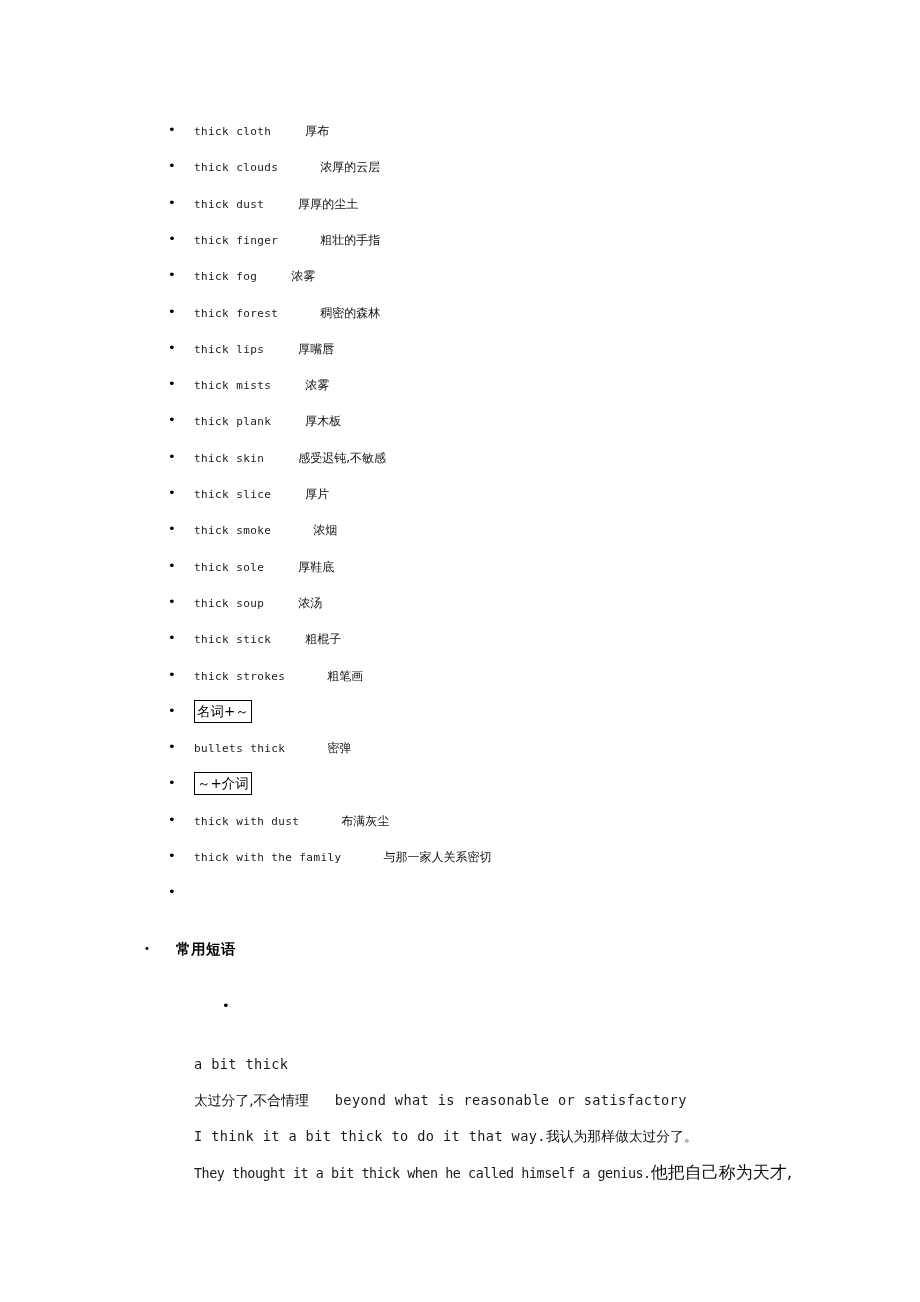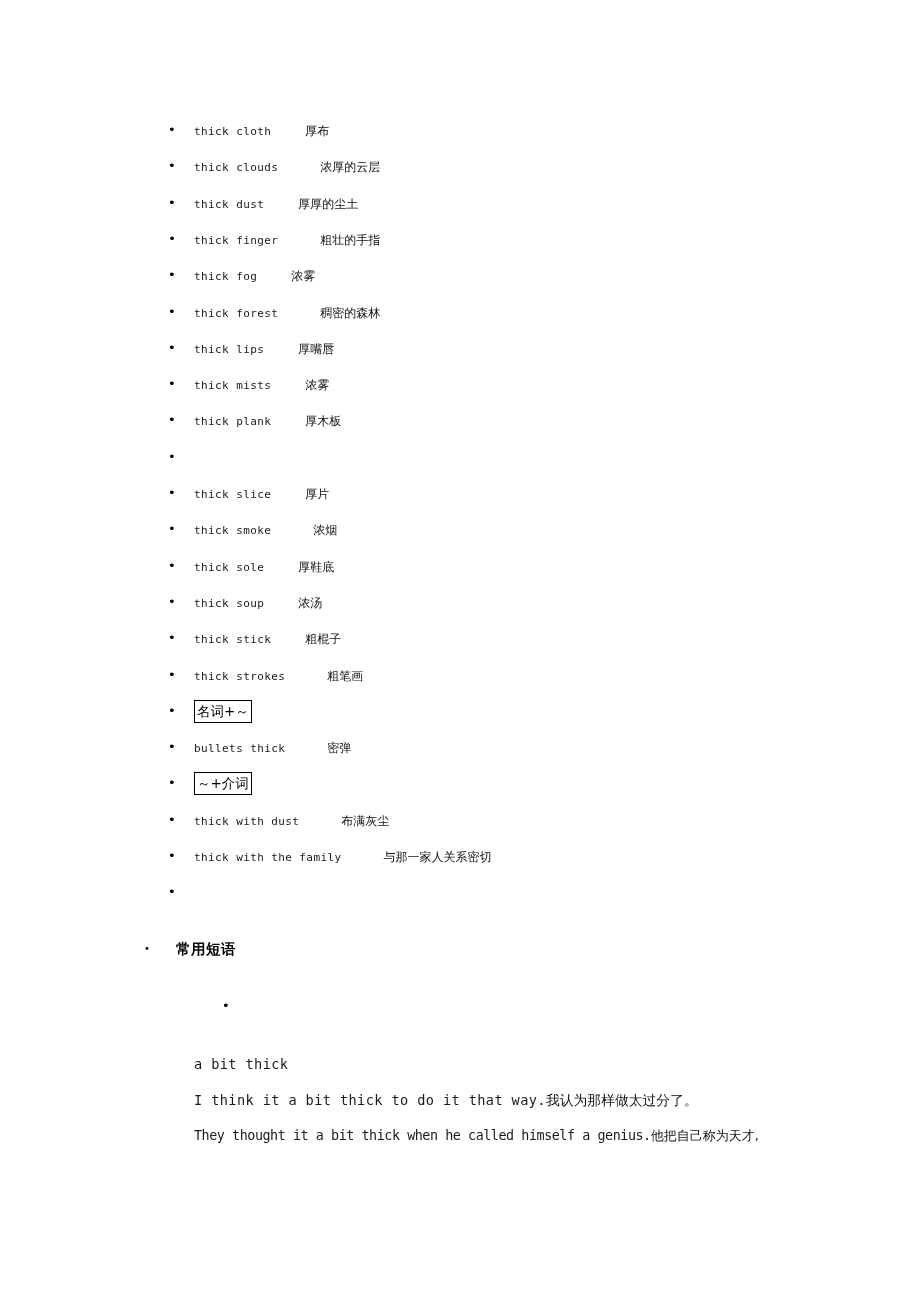--- a/index.html
+++ b/index.html
@@ -164,21 +164,21 @@
   }
   .para-line .zh {
     font-family: "DejaVu Sans", sans-serif;
     font-size: 13.8px;
   }
   .para-line.condensed .en {
     letter-spacing: -0.45px;
     font-size: 13.4px;
   }
   .para-line.condensed .zh {
-    font-size: 13px;
+    font-size: 17px;
   }
 </style>
 </head>
 <body>
 
 <div class="page">
 
   <div class="voc-list" id="voc-list">
       <div class="voc-row" style="position: absolute; left: 0px; top: 112px; width: 920px;">
         <span class="bullet"></span>
@@ -211,20 +211,21 @@
       <div class="voc-row" style="position: absolute; left: 0px; top: 366.1px; width: 920px;">
         <span class="bullet"></span>
         <span class="rowtext"><span class="en">thick mists</span><span class="gap-md"></span><span class="zh">浓雾</span></span>
       </div>
       <div class="voc-row" style="position: absolute; left: 0px; top: 402.4px; width: 920px;">
         <span class="bullet"></span>
         <span class="rowtext"><span class="en">thick plank</span><span class="gap-md"></span><span class="zh">厚木板</span></span>
       </div>
       <div class="voc-row" style="position: absolute; left: 0px; top: 438.7px; width: 920px;">
         <span class="bullet"></span>
+        <span class="rowtext"><span class="en">thick skin</span><span class="gap-md"></span><span class="zh">感受迟钝,不敏感</span></span>
       </div>
       <div class="voc-row" style="position: absolute; left: 0px; top: 475px; width: 920px;">
         <span class="bullet"></span>
         <span class="rowtext"><span class="en">thick slice</span><span class="gap-md"></span><span class="zh">厚片</span></span>
       </div>
       <div class="voc-row" style="position: absolute; left: 0px; top: 511.3px; width: 920px;">
         <span class="bullet"></span>
         <span class="rowtext"><span class="en">thick smoke</span><span class="gap-lg"></span><span class="zh">浓烟</span></span>
       </div>
       <div class="voc-row" style="position: absolute; left: 0px; top: 547.6px; width: 920px;">
@@ -275,20 +276,23 @@
 
   <div class="sub-bullet-row">
     <span class="bullet"></span>
   </div>
 
   <div class="para-block">
     <div class="para-line">
       <span class="en">a bit thick</span>
     </div>
     <div class="para-line">
+      <span class="zh">太过分了,不合情理</span><span class="gap-sm"></span><span class="en">beyond what is reasonable or satisfactory</span>
+    </div>
+    <div class="para-line">
       <span class="en">I think it a bit thick to do it that way.</span><span class="zh">我认为那样做太过分了。</span>
     </div>
     <div class="para-line condensed">
       <span class="en">They thought it a bit thick when he called himself a genius.</span><span class="zh">他把自己称为天才,</span>
     </div>
   </div>
 
 </div>
 
 </body></html>

